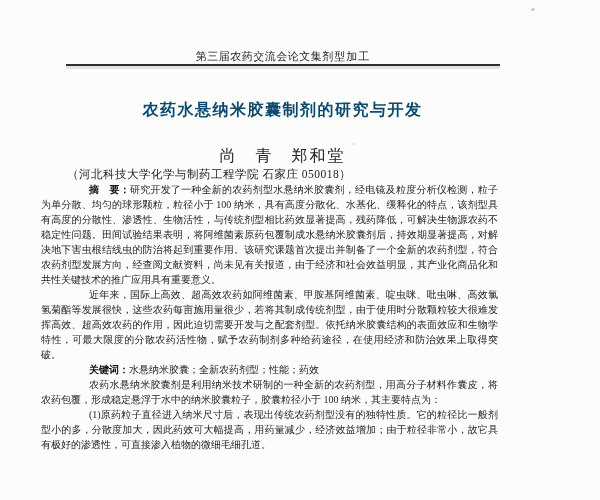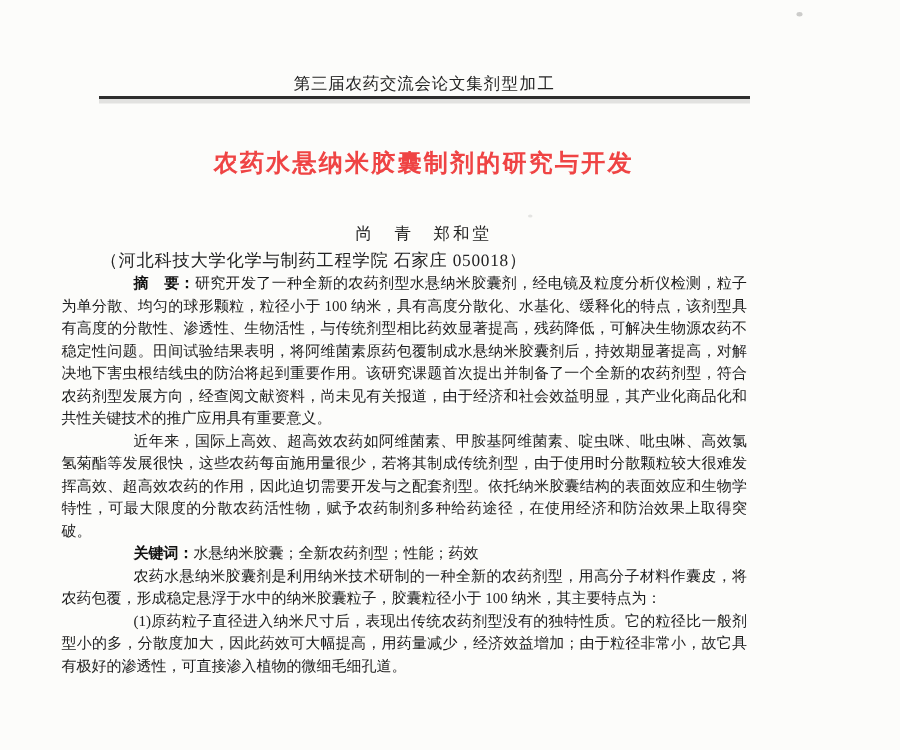--- a/index.html
+++ b/index.html
@@ -24,25 +24,25 @@
     color:#242424;
   }
   .header-left { letter-spacing:0.5px; }
   .header-right { font-weight:normal; letter-spacing:1px; }
 
   .content { position:absolute; left:41px; right:102px; top:100px; }
 
   .title {
     margin:0 0 0 26px;
     font-size:16px; line-height:20px; font-weight:bold;
-    letter-spacing:1.5px; text-align:center; color:#ef4444;
+    letter-spacing:1.5px; text-align:center; color:#0c4a6e;
   }
   .authors {
     margin:28px 0 0 26px;
-    font-size:11px; line-height:16px; text-align:center;
+    font-size:16px; line-height:16px; text-align:center;
     letter-spacing:2px; color:#222;
   }
   .affiliation {
     margin:2px 0 0 26px;
     font-size:11.5px; line-height:16px; text-align:left;
     letter-spacing:0.5px; color:#222;
   }
   p.par {
     margin:0; font-size:10px; line-height:15px;
     text-align:justify; text-justify:inter-ideograph;

